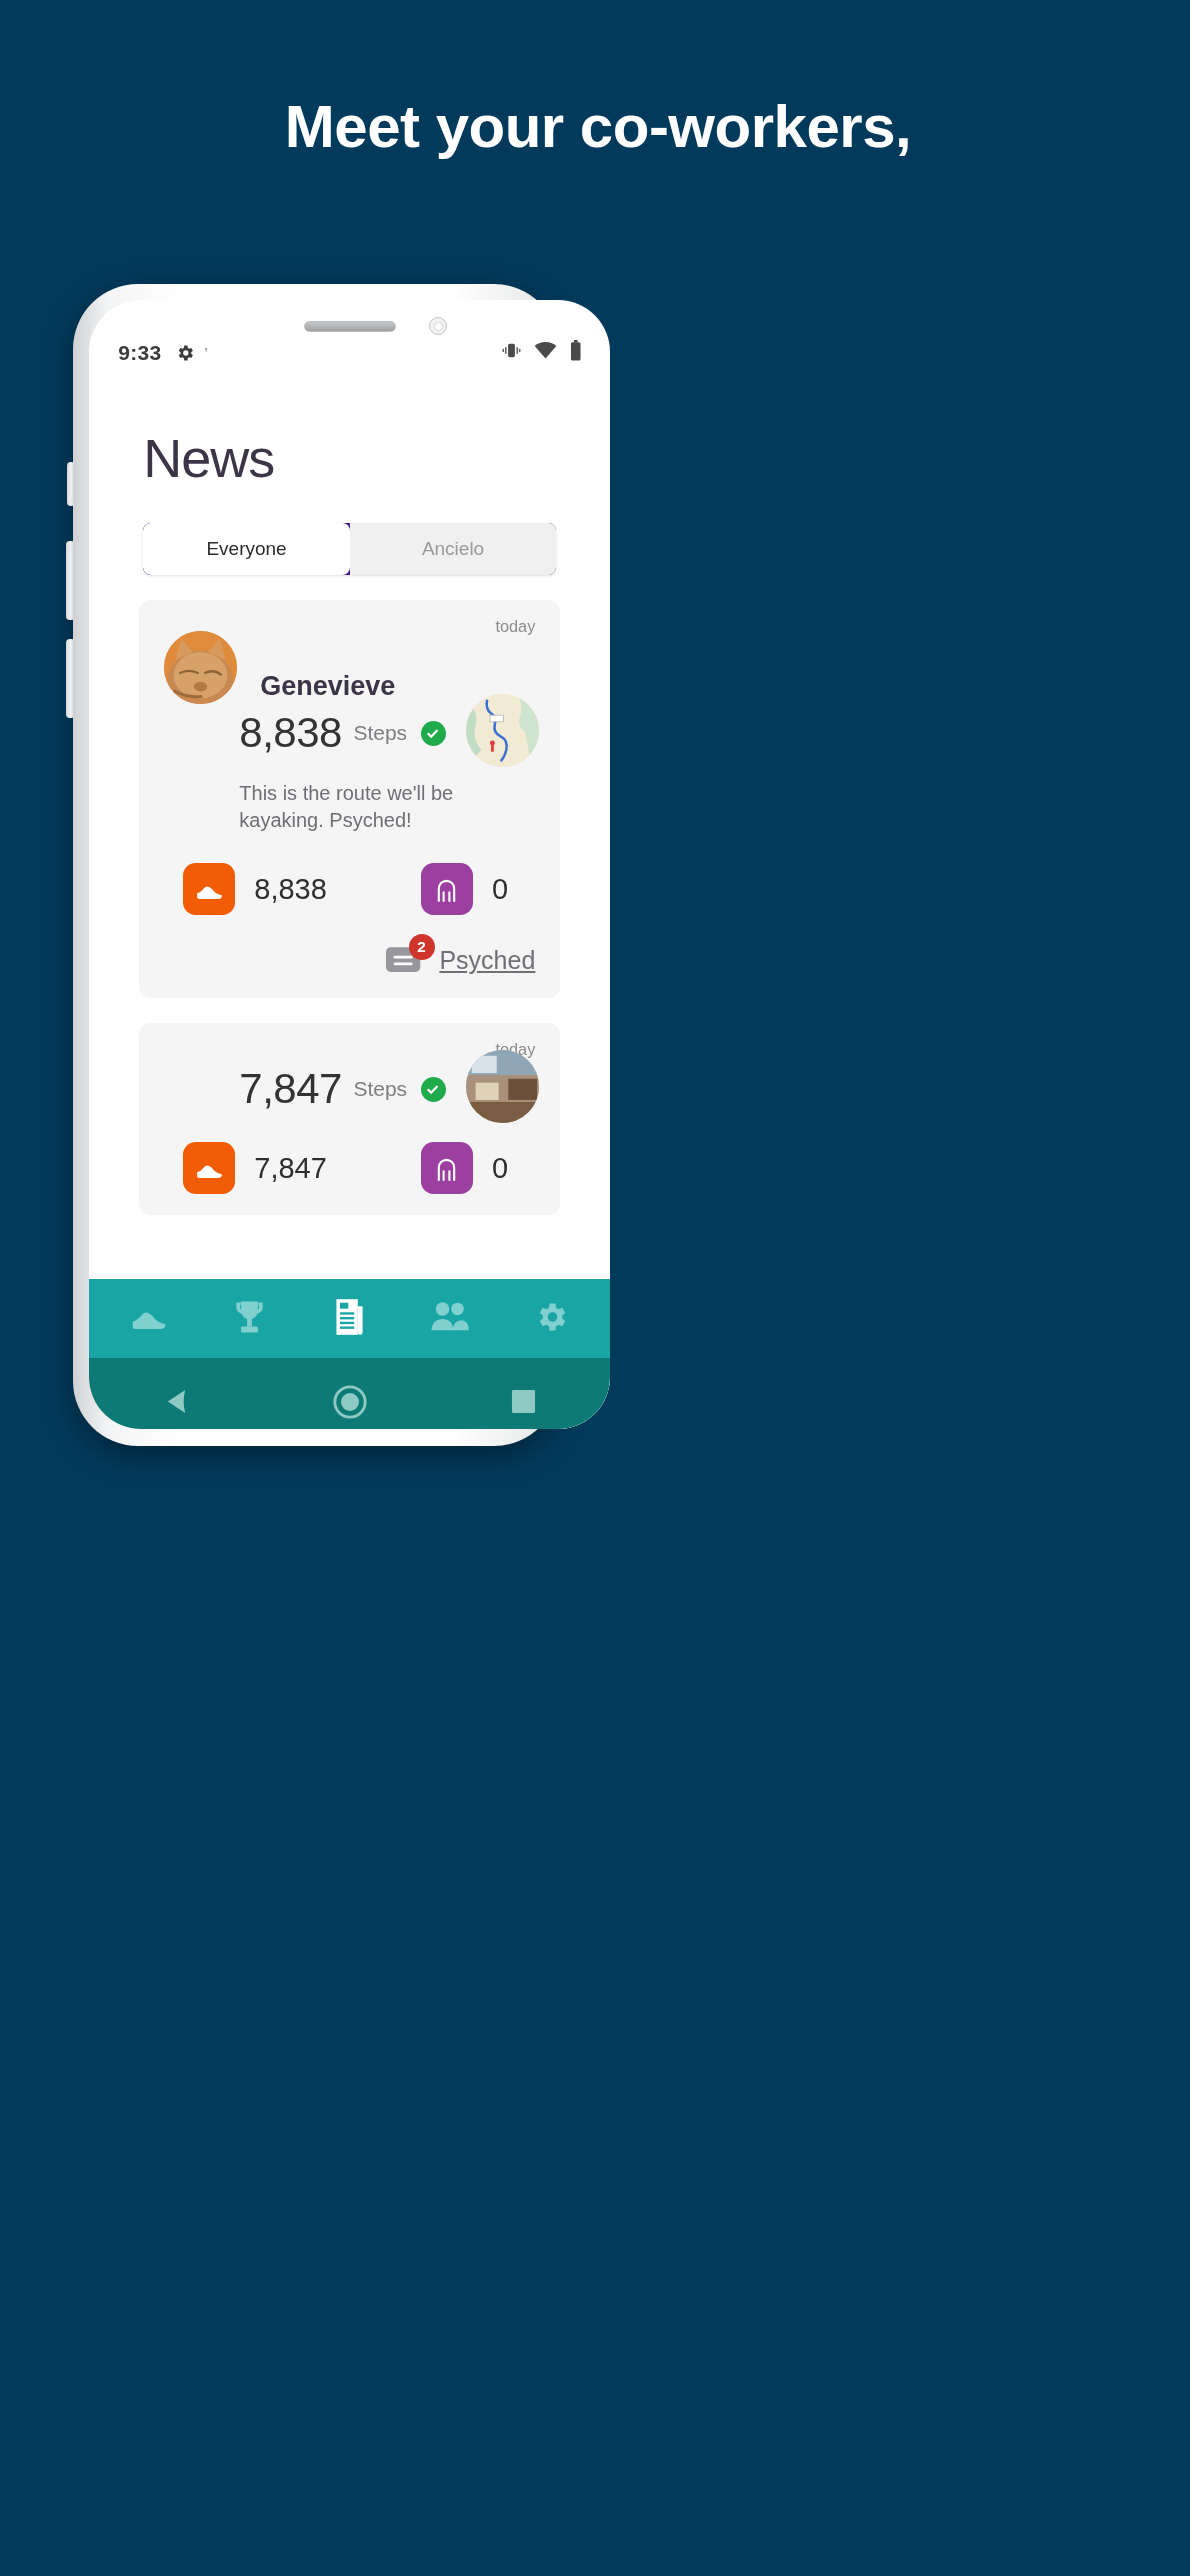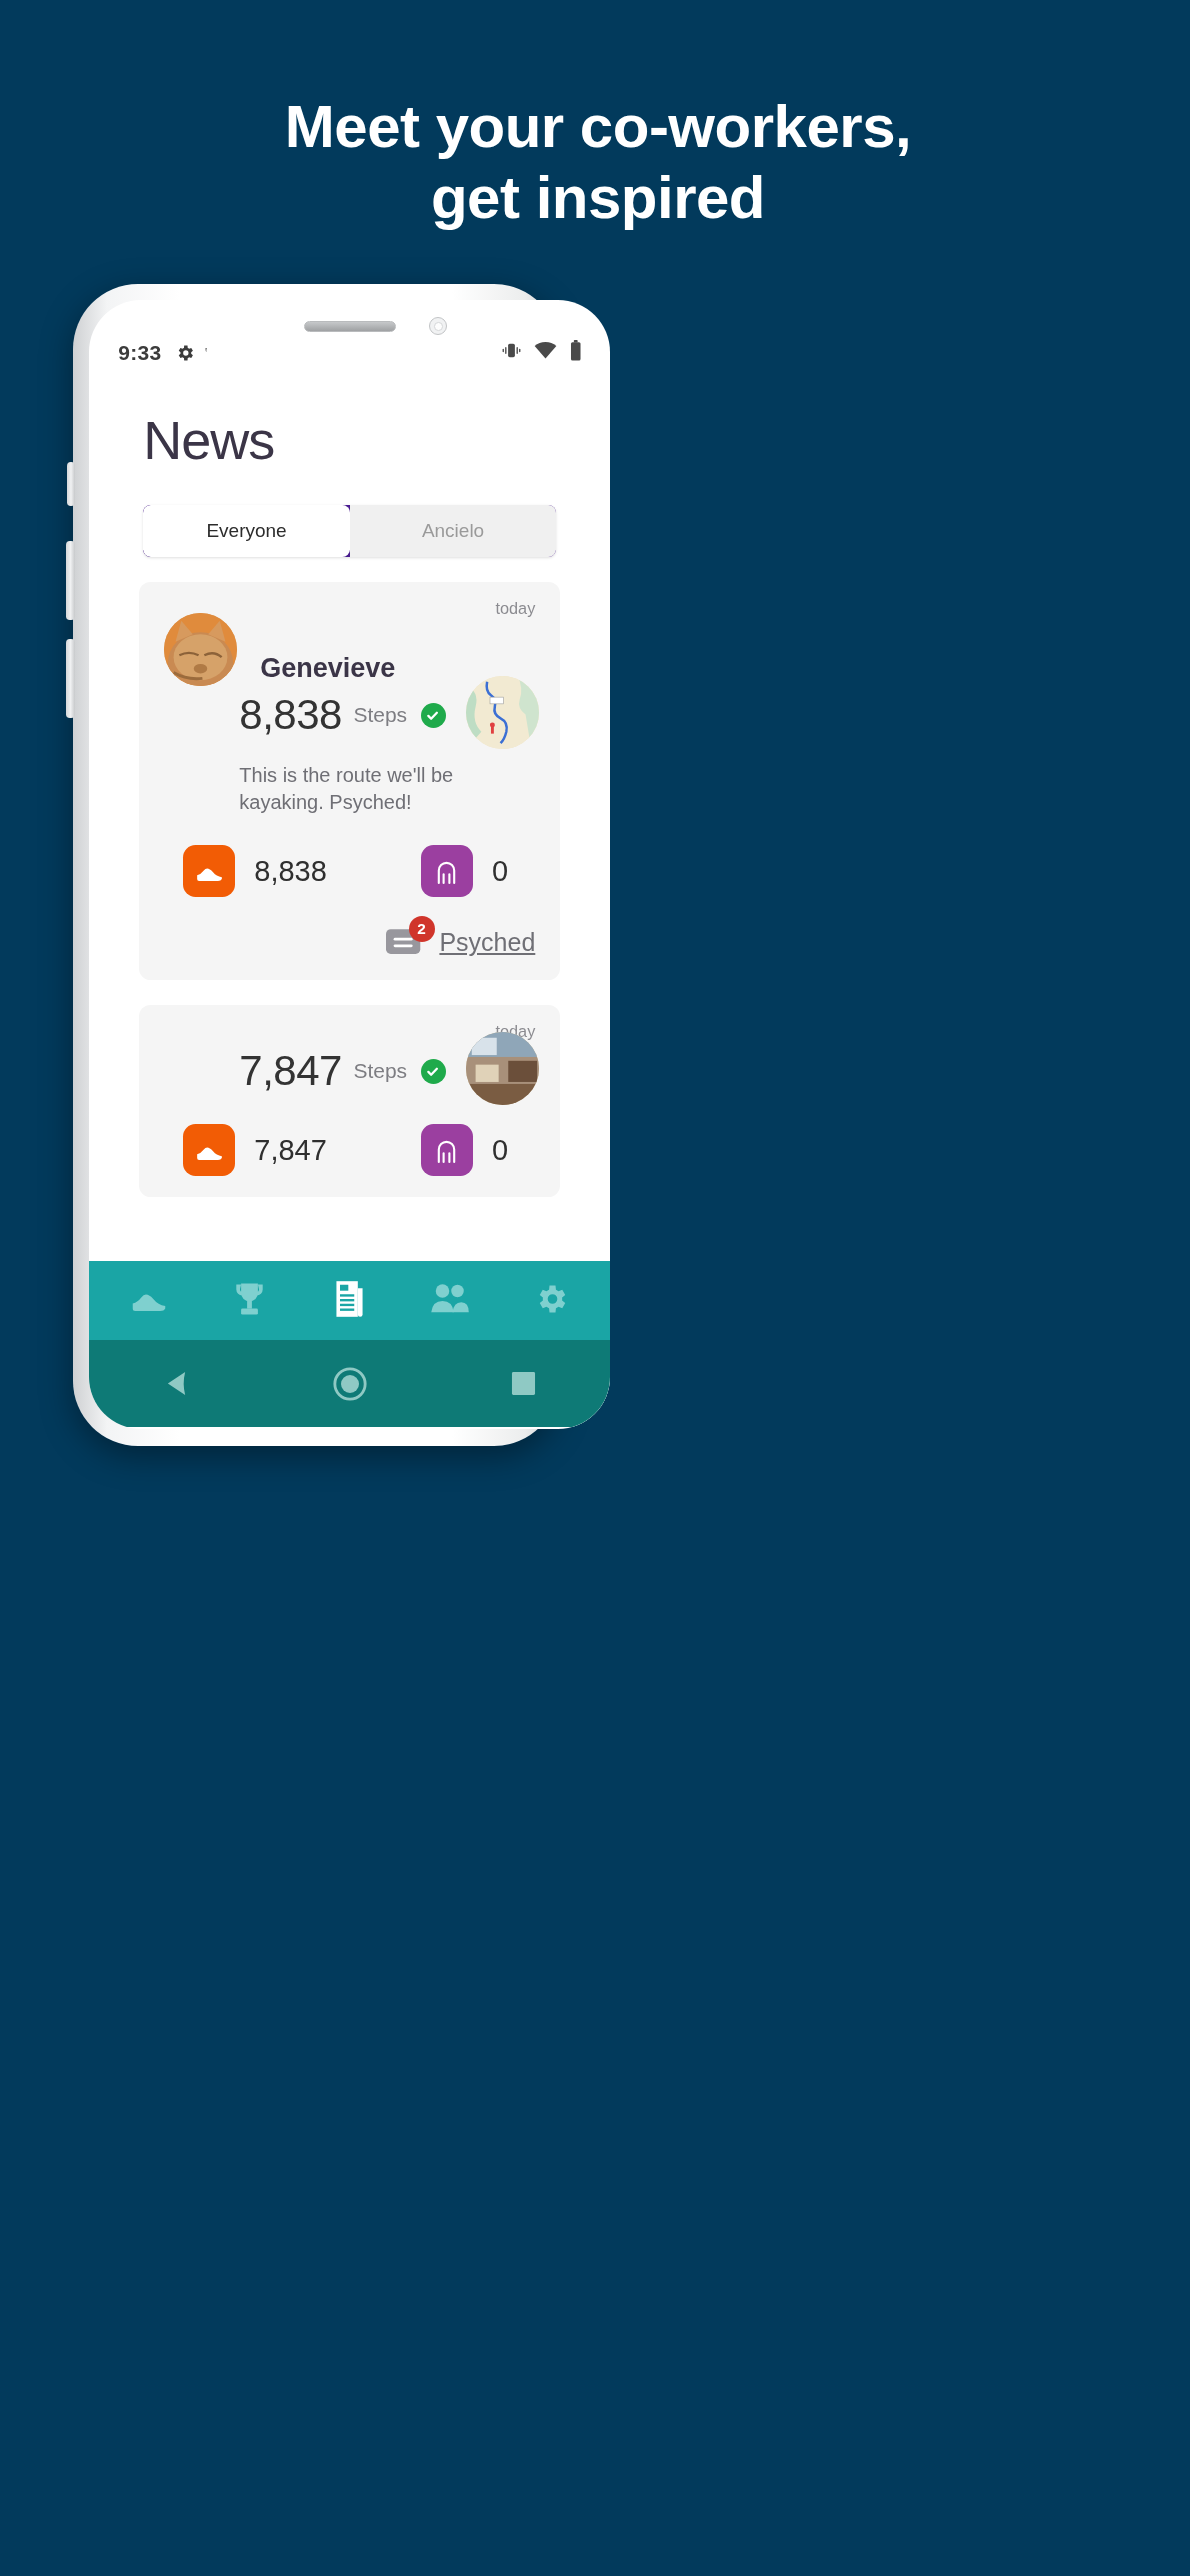--- a/index.html
+++ b/index.html
@@ -80,21 +80,21 @@
     padding: 0 29px;
     color: #4a4a4a;
   }
   .sb-time { font-size: 21px; font-weight: 600; color: #3c3c3c; letter-spacing:0.3px;}
   .sb-gear { margin-left: 13.4px; display:flex; align-items:center;}
   .sb-dot { margin-left: 9.6px; font-size: 15.3px; color:#777; }
   .sb-right { margin-left: auto; display: flex; align-items: center; gap: 12.5px; }
 
   
   .app {
-    position: absolute; left: 0; top: 67px;
+    position: absolute; left: 0; top: 85px;
     width: 521px; height: 1060px;
     background: #ffffff;
   }
   .page-title {
     margin: 46px 0 0 54px;
     font-size: 54px;
     font-weight: 400;
     color: #3b3547;
     letter-spacing: -1px;
     line-height: 1;
@@ -217,21 +217,20 @@
     background: #0E7A76;
     display: flex; align-items: center; justify-content: space-around;
   }
   .sys-btn { display: flex; align-items: center; justify-content: center; width: 77px; height: 58px; }
 </style>
 </head>
 <body>
 
 <div class="headline">
   <span class="ln">Meet your co-workers,</span>
-  <span class="ln">get inspired</span>
 </div>
 
 <div class="phone">
 
   <div class="btn-side btn-l1"></div>
   <div class="btn-side btn-l2"></div>
   <div class="btn-side btn-l3"></div>
   <div class="btn-side btn-r1"></div>
 
   <div class="screen">

